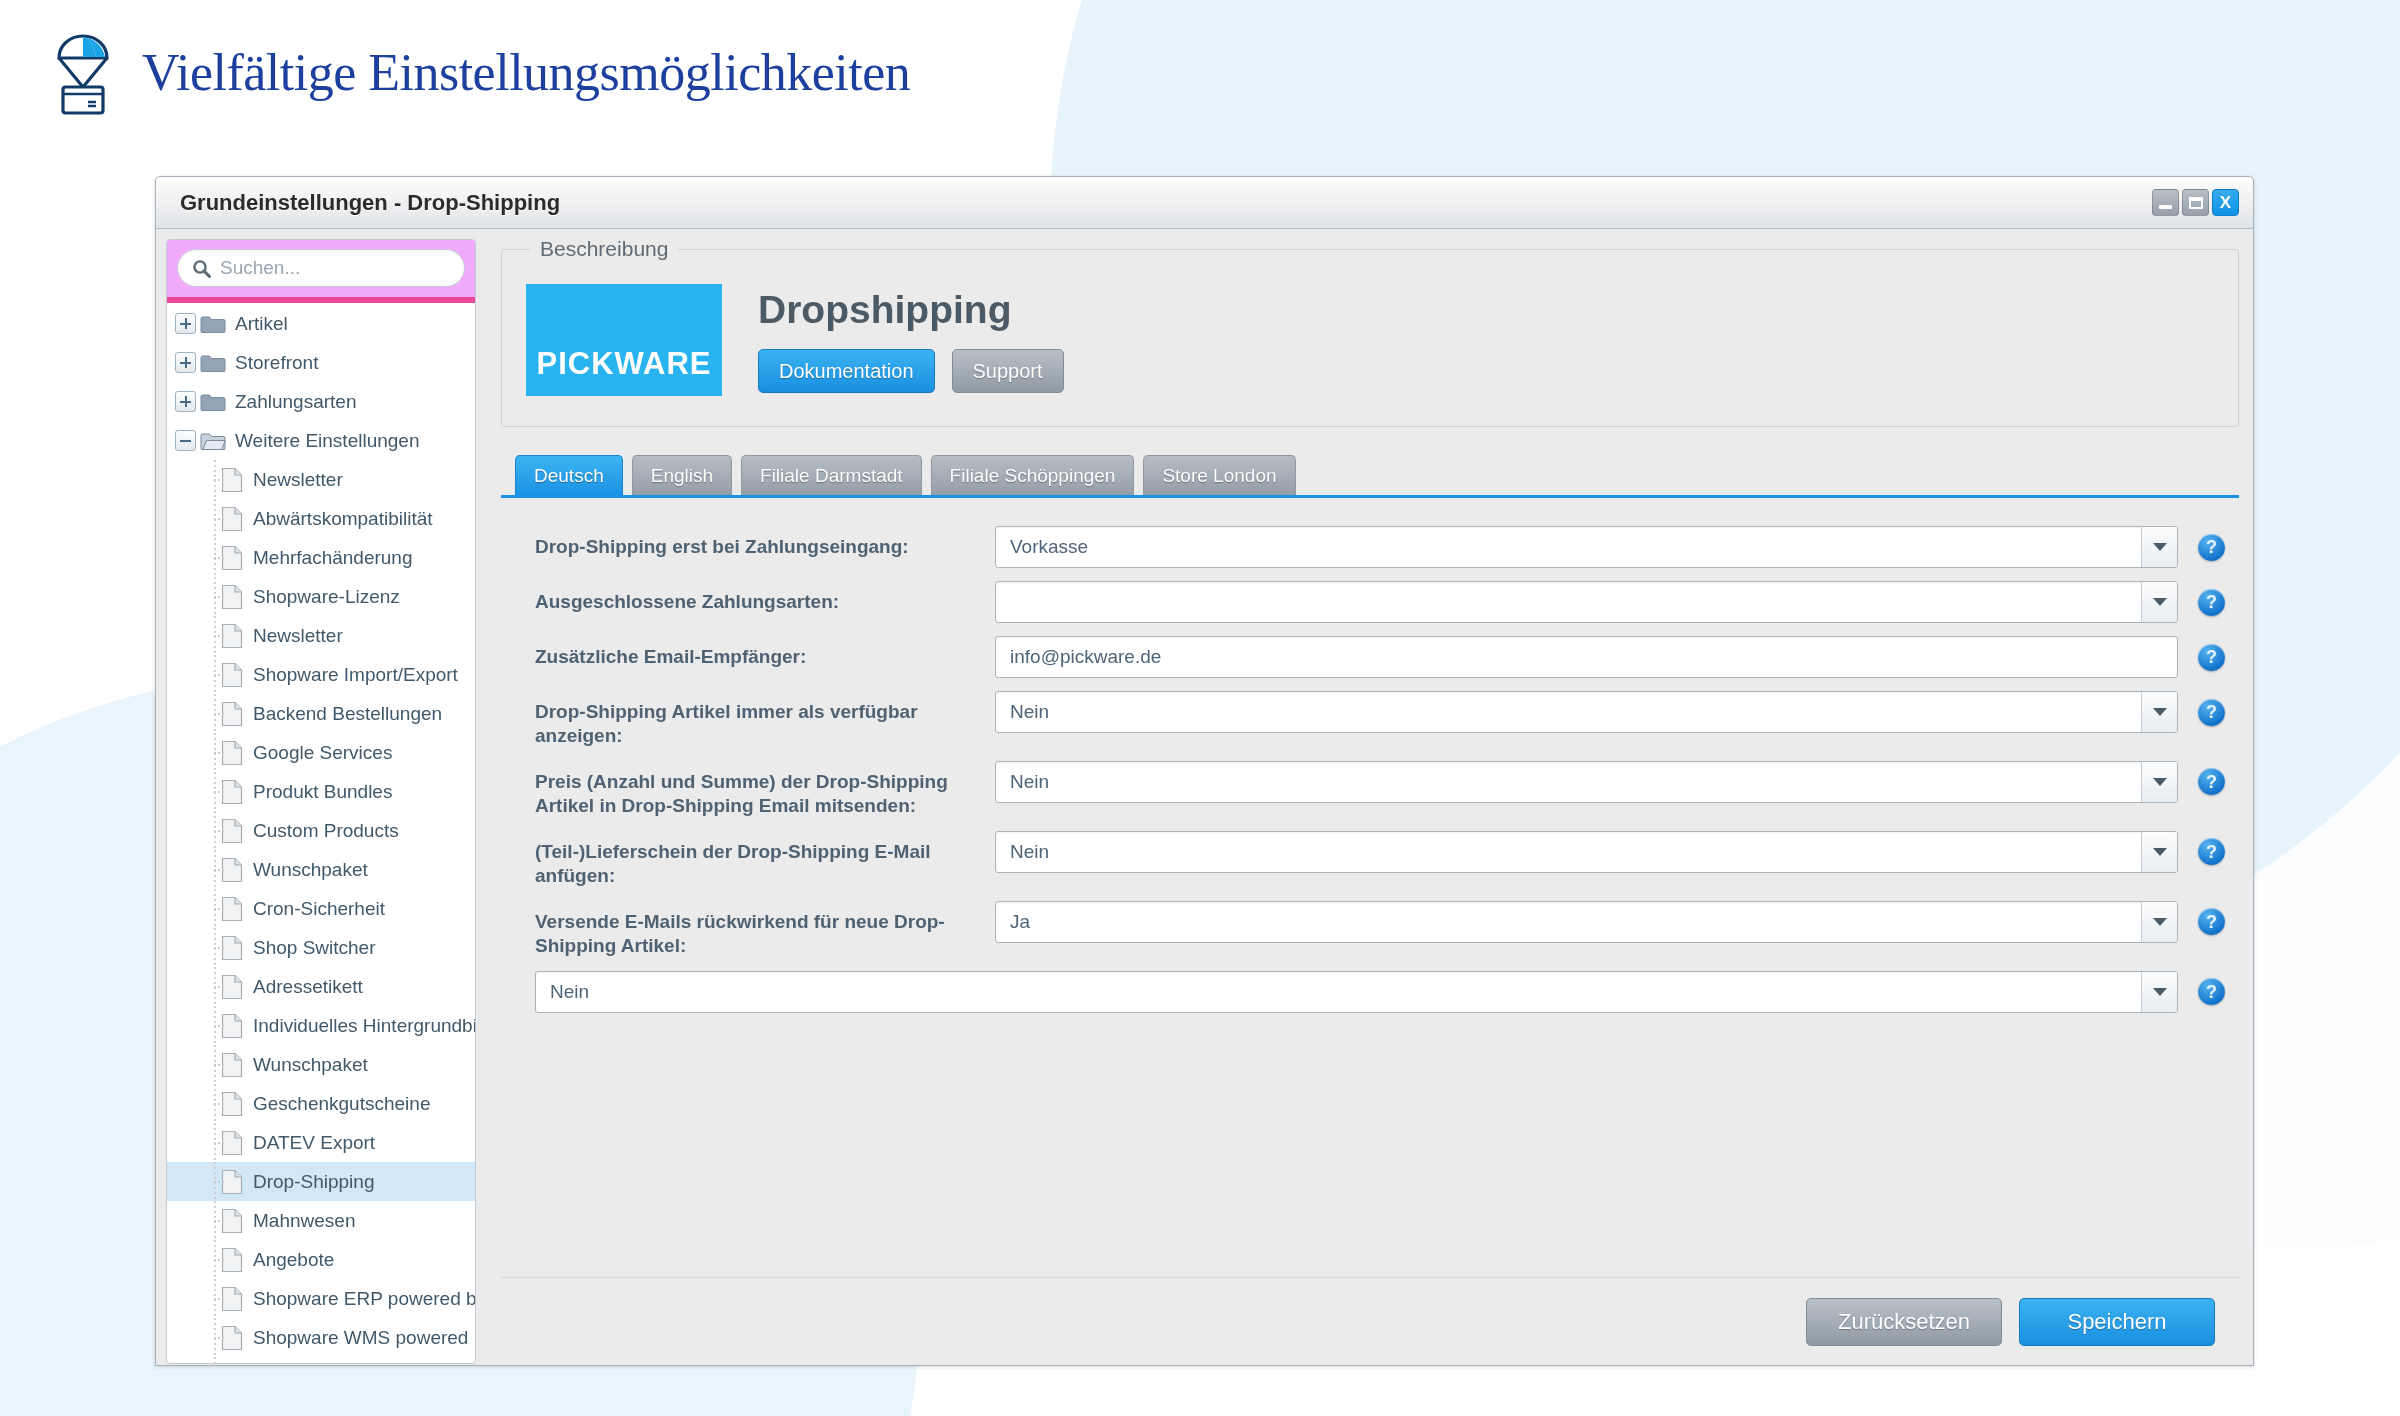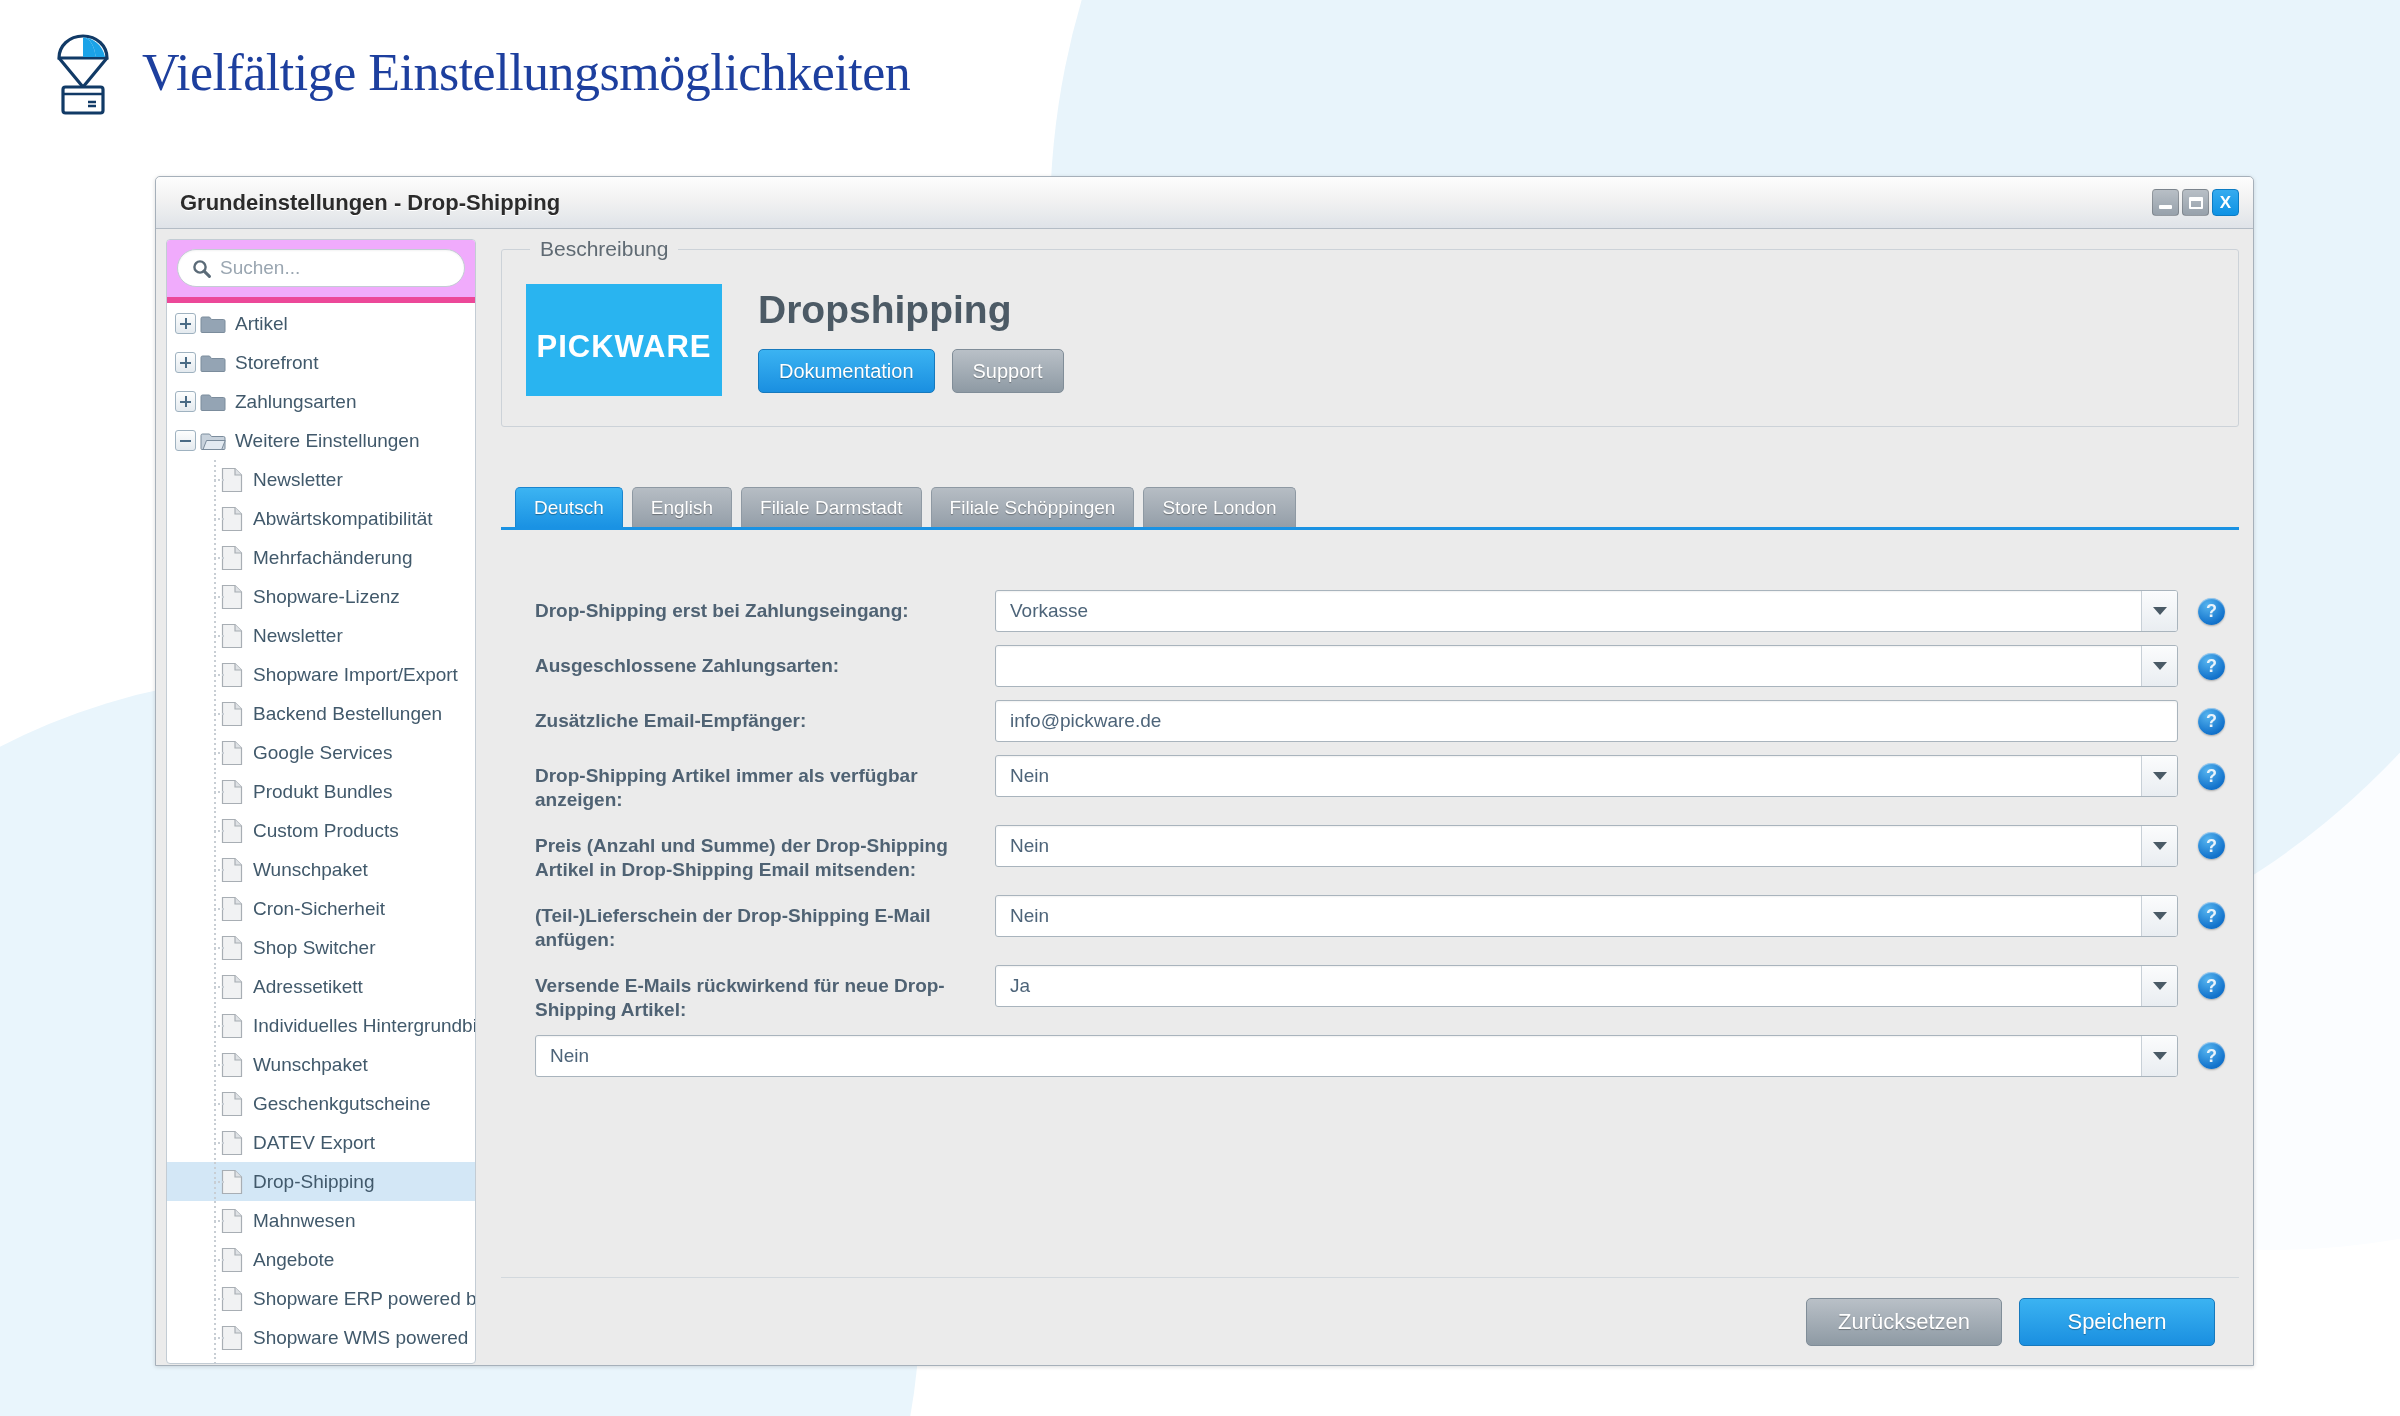--- a/index.html
+++ b/index.html
@@ -138,42 +138,42 @@
   .file-icon { width:22px; height:26px; flex:none; margin-right:10px; }
   .tree-label { font-size:19px; color:#41596b; }
   .tree-row.level1 { padding-left:8px; }
   .tree-row.level2 { padding-left:40px; }
 
   
   #content {
     flex:1; min-width:0; display:flex; flex-direction:column;
     padding:0 0 0 11px;
   }
-  #content-inner { flex:1; display:flex; flex-direction:column; min-height:0;gap:32px; }
+  #content-inner { flex:1; display:flex; flex-direction:column; min-height:0; }
 
   
   #desc-panel {
     margin:10px 14px 0 14px;
     border:1px solid #ccd2d8; border-radius:3px;
     background:#ebebeb;
     position:relative;
     padding:28px 24px 30px 24px;
     flex:none;
   }
   #desc-legend {
     position:absolute; top:-13px; left:28px;
     background:#ebebeb; padding:0 10px;
     font-size:21px; color:#5f6a73;
   }
   #desc-row { display:flex; align-items:flex-start; gap:36px; padding-top:6px;}
   #pickware-logo {
     width:196px; height:112px; flex:none;
     background:#29b4f0;
     display:flex; align-items:flex-end; justify-content:center;
-    padding-bottom:31px;
+    padding-bottom:14px;
   }
   #pickware-logo-text { color:#fff; font-size:31px; font-weight:bold; letter-spacing:1px; }
   #desc-text { padding-top:4px; }
   #desc-heading { font-size:39px; font-weight:bold; color:#4c5a65; margin-bottom:17px; }
   #desc-buttons { display:flex; gap:17px; }
   .btn {
     border-radius:5px; border:1px solid;
     font-size:20px; color:#fff;
     text-shadow:0 1px 1px rgba(0,0,0,.3);
     padding:0 20px; height:44px;

